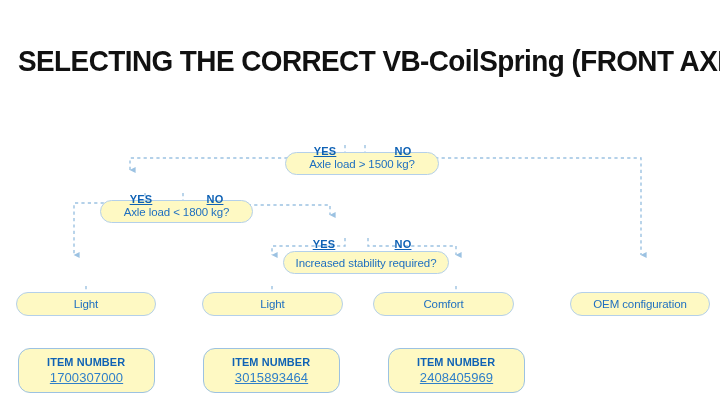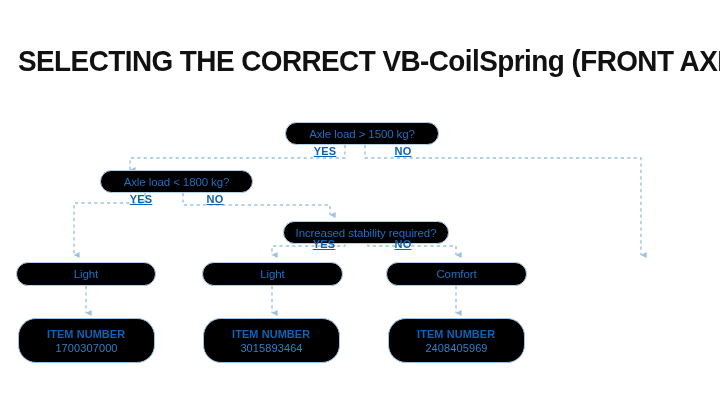--- a/index.html
+++ b/index.html
@@ -40,59 +40,61 @@
     width: 720px;
     height: 405px;
   }
 
   
   .node {
     position: absolute;
     box-sizing: border-box;
     border: 1px solid #b4d0ea;
     border-radius: 12px;
-    background: #000000;
+    background: #fef9c3;
     display: flex;
     align-items: center;
     justify-content: center;
     color: #1f6fc0;
     font-family: "Liberation Sans", sans-serif;
+    margin-top: 30px;
   }
   .node.decision {
     height: 23px;
     border-radius: 12px;
     font-size: 11.5px;
     letter-spacing: -0.1px;
   }
   .node.result {
     height: 24px;
     border-radius: 12px;
     font-size: 11.5px;
     letter-spacing: -0.1px;
     align-items: center;
   }
   .node.item {
     height: 45px;
-    border-radius: 18px;
+    border-radius: 12px;
     border: 1px solid #9cc2e2;
     flex-direction: column;
     justify-content: center;
     gap: 2px;
   }
   .item-title {
     font-weight: bold;
     font-size: 11.5px;
     color: #0f62b5;
     letter-spacing: 0.1px;
     transform: scaleX(0.95);
   }
   .item-value {
-    font-size: 11px;
+    font-size: 13px;
     color: #2f7fc8;
     letter-spacing: 0.1px;
+    text-decoration: underline;
   }
 
   
   .branch-label {
     position: absolute;
     font-family: "Liberation Sans", sans-serif;
     font-weight: bold;
     font-size: 11px;
     color: #0f62b5;
     letter-spacing: 0.2px;
@@ -151,22 +153,25 @@
   </div>
   <div class="branch-label" style="left:324px; top:238px;">YES</div>
   <div class="branch-label" style="left:403px; top:238px;">NO</div>
 
   <div class="node result" style="left:16px; top:262px; width:140px;">
     <span>Light</span>
   </div>
   <div class="node result" style="left:202px; top:262px; width:141px;">
     <span>Light</span>
   </div>
-  <div class="node result" style="left:386px; top:262px; width:141px;">
+  <div class="node result" style="left:373px; top:262px; width:141px;">
     <span>Comfort</span>
+  </div>
+  <div class="node result" style="left:570px; top:262px; width:140px;">
+    <span>OEM configuration</span>
   </div>
 
   <div class="node item" style="left:18px; top:318px; width:137px;">
     <span class="item-title">ITEM NUMBER</span>
     <span class="item-value">1700307000</span>
   </div>
 
   <div class="node item" style="left:203px; top:318px; width:137px;">
     <span class="item-title">ITEM NUMBER</span>
     <span class="item-value">3015893464</span>

